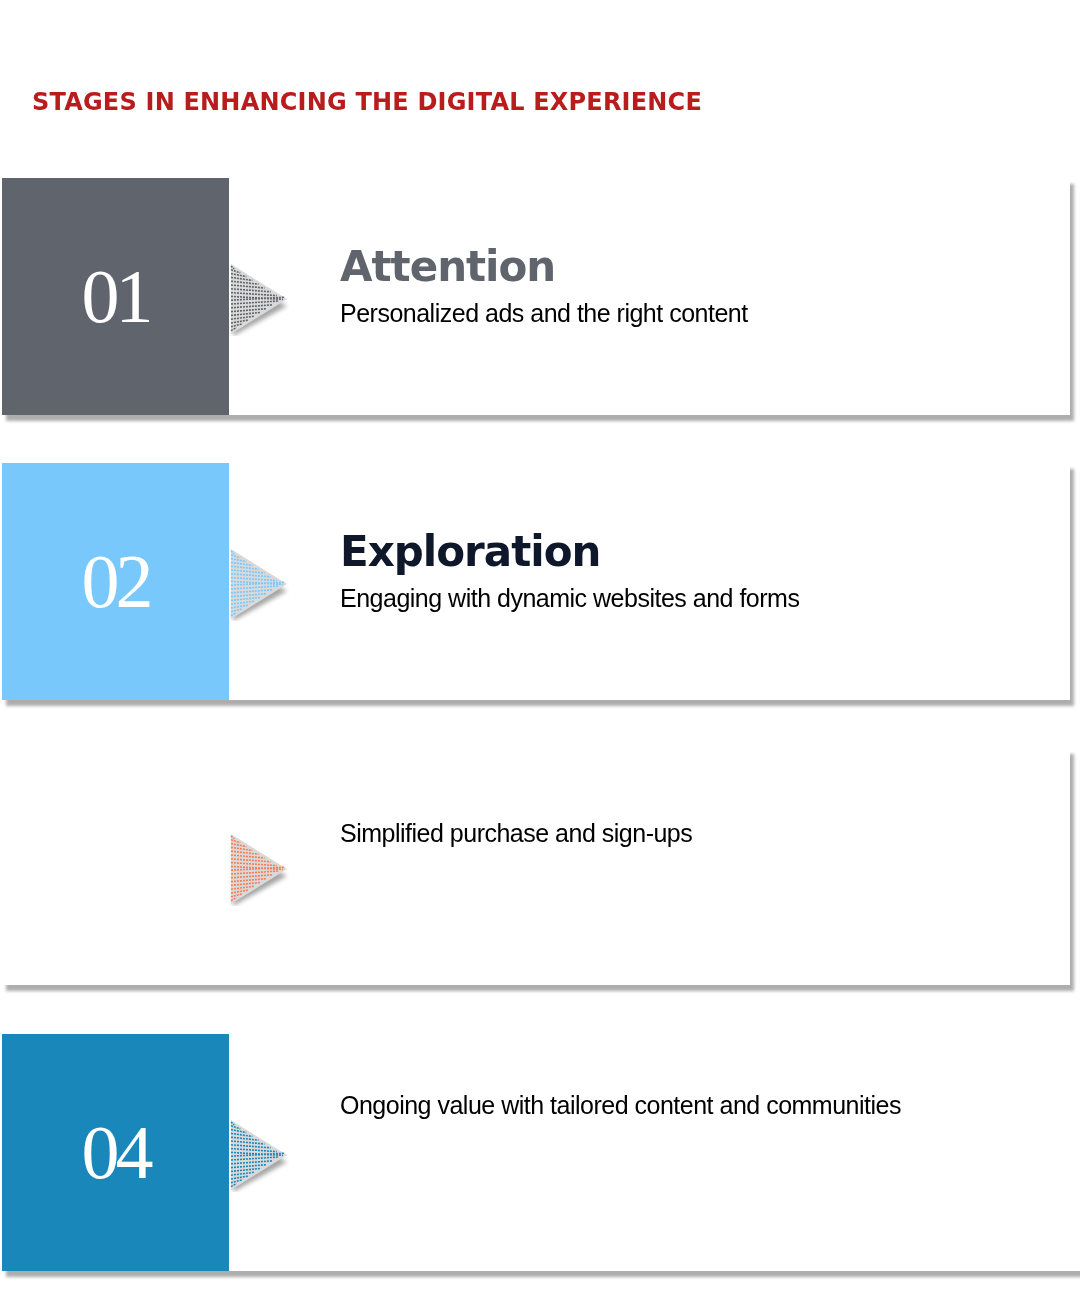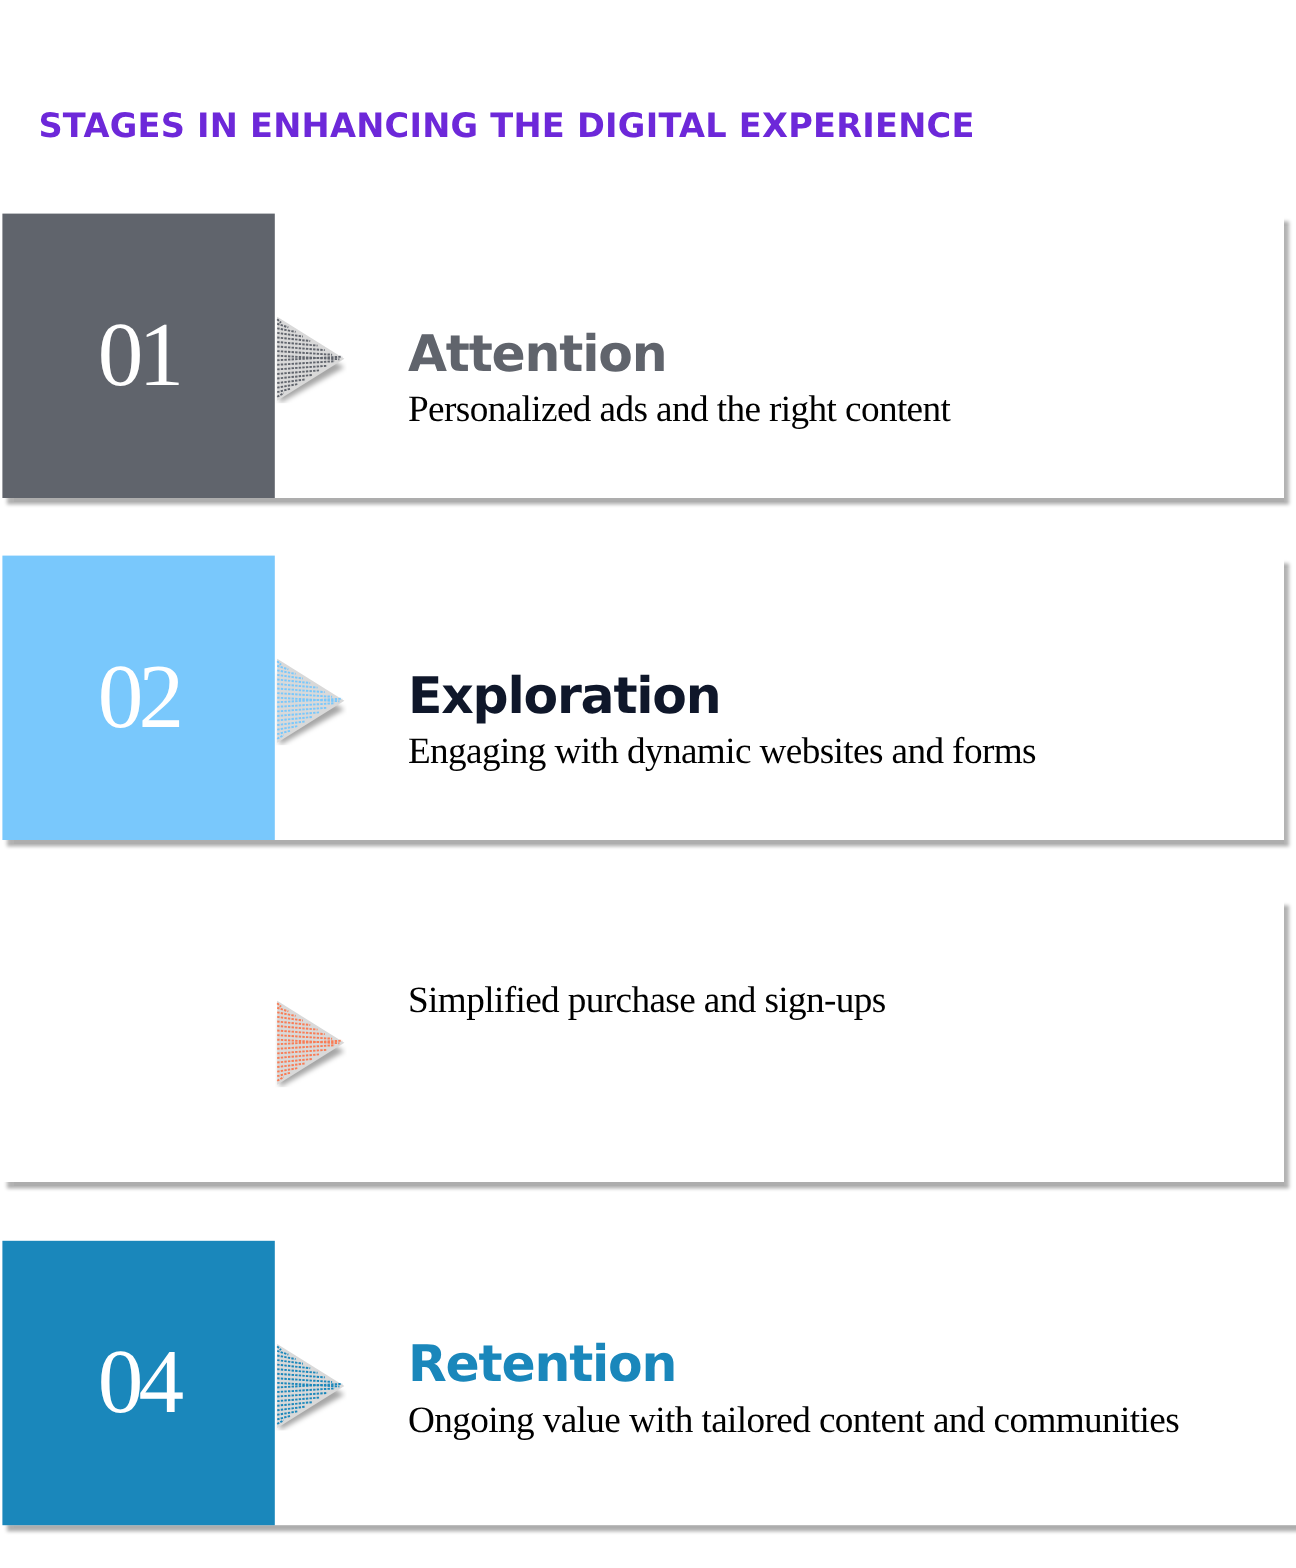--- a/index.html
+++ b/index.html
@@ -2,45 +2,45 @@
 <html><head>
 <meta charset="utf-8">
 <style>
   html, body { margin: 0; padding: 0; }
   body {
     width: 1080px; height: 1307px; background: #ffffff; position: relative; overflow: hidden;
     font-family: "Liberation Sans", sans-serif;
   }
   .title {
     position: absolute; left: 32px; top: 88px; width: 1040px;
-    font-family: "DejaVu Sans", sans-serif; font-weight: bold; font-size: 28px;
-    letter-spacing: 0.2px; color: #6d28d9; white-space: nowrap;
+    font-family: "DejaVu Sans", sans-serif; font-weight: bold; font-size: 24px;
+    letter-spacing: 0.2px; color: #b91c1c; white-space: nowrap;
   }
   .card {
     position: absolute; left: 2px; width: 1068px; height: 237px; background: #ffffff;
     box-shadow: 4px 6px 3px rgba(0,0,0,0.32);
   }
   .numbox {
     position: absolute; left: 0; top: 0; width: 227px; height: 237px;
     display: flex; align-items: center; justify-content: center;
   }
   .num {
     color: #ffffff; font-family: Liberation Serif, serif; font-size: 76px;
     font-weight: normal; letter-spacing: -4px; 
   }
   .arrow {
     position: absolute; left: 227px; top: 84px; width: 60px; height: 74px;
   }
   .content { position: absolute; left: 338px; top: 64px; right: 40px; }
   .stage-title {
     font-family: "DejaVu Sans", sans-serif; font-weight: bold; font-size: 42px;
-    line-height: 50px; letter-spacing: -1px; margin-top: 28px;
+    line-height: 50px; letter-spacing: -1px;
   }
   .stage-desc {
-    font-family: Liberation Serif, serif; font-size: 31px; line-height: 42px; color: #000;
+    font-family: Liberation Sans, sans-serif; font-size: 25px; line-height: 42px; color: #000;
     letter-spacing: -0.5px;
   }
 </style>
 </head>
 <body>
 
 <div class="title">STAGES IN ENHANCING THE DIGITAL EXPERIENCE</div>
 
 <div class="card" style="top:178px;">
   <div class="numbox" style="background: rgb(96, 100, 108);">
@@ -174,16 +174,15 @@
       <line x1="2" y1="42" x2="50" y2="39" stroke="#1a87bb" stroke-width="1.6" stroke-dasharray="2 1"></line>
       <line x1="2" y1="45.8" x2="43.92" y2="42.8" stroke="#1a87bb" stroke-width="1.6" stroke-dasharray="2 1"></line>
       <line x1="2" y1="49.599999999999994" x2="37.84" y2="46.599999999999994" stroke="#1a87bb" stroke-width="1.6" stroke-dasharray="2 1"></line>
       <line x1="2" y1="53.4" x2="31.76" y2="50.4" stroke="#1a87bb" stroke-width="1.6" stroke-dasharray="2 1"></line>
       <line x1="2" y1="57.199999999999996" x2="25.680000000000003" y2="54.199999999999996" stroke="#1a87bb" stroke-width="1.6" stroke-dasharray="2 1"></line>
       <line x1="2" y1="61" x2="19.6" y2="58" stroke="#1a87bb" stroke-width="1.6" stroke-dasharray="2 1"></line>
       <line x1="2" y1="64.8" x2="13.520000000000007" y2="61.8" stroke="#1a87bb" stroke-width="1.6" stroke-dasharray="2 1"></line>
       <line x1="2" y1="68.6" x2="7.440000000000009" y2="65.6" stroke="#1a87bb" stroke-width="1.6" stroke-dasharray="2 1"></line>
     </svg>
   <div class="content" style="top:50px;">
-    <div class="stage-title" style="color: rgb(26, 135, 187);">Retention</div>
     <div class="stage-desc">Ongoing value with tailored content and communities</div>
   </div>
 </div>
 
 </body></html>

